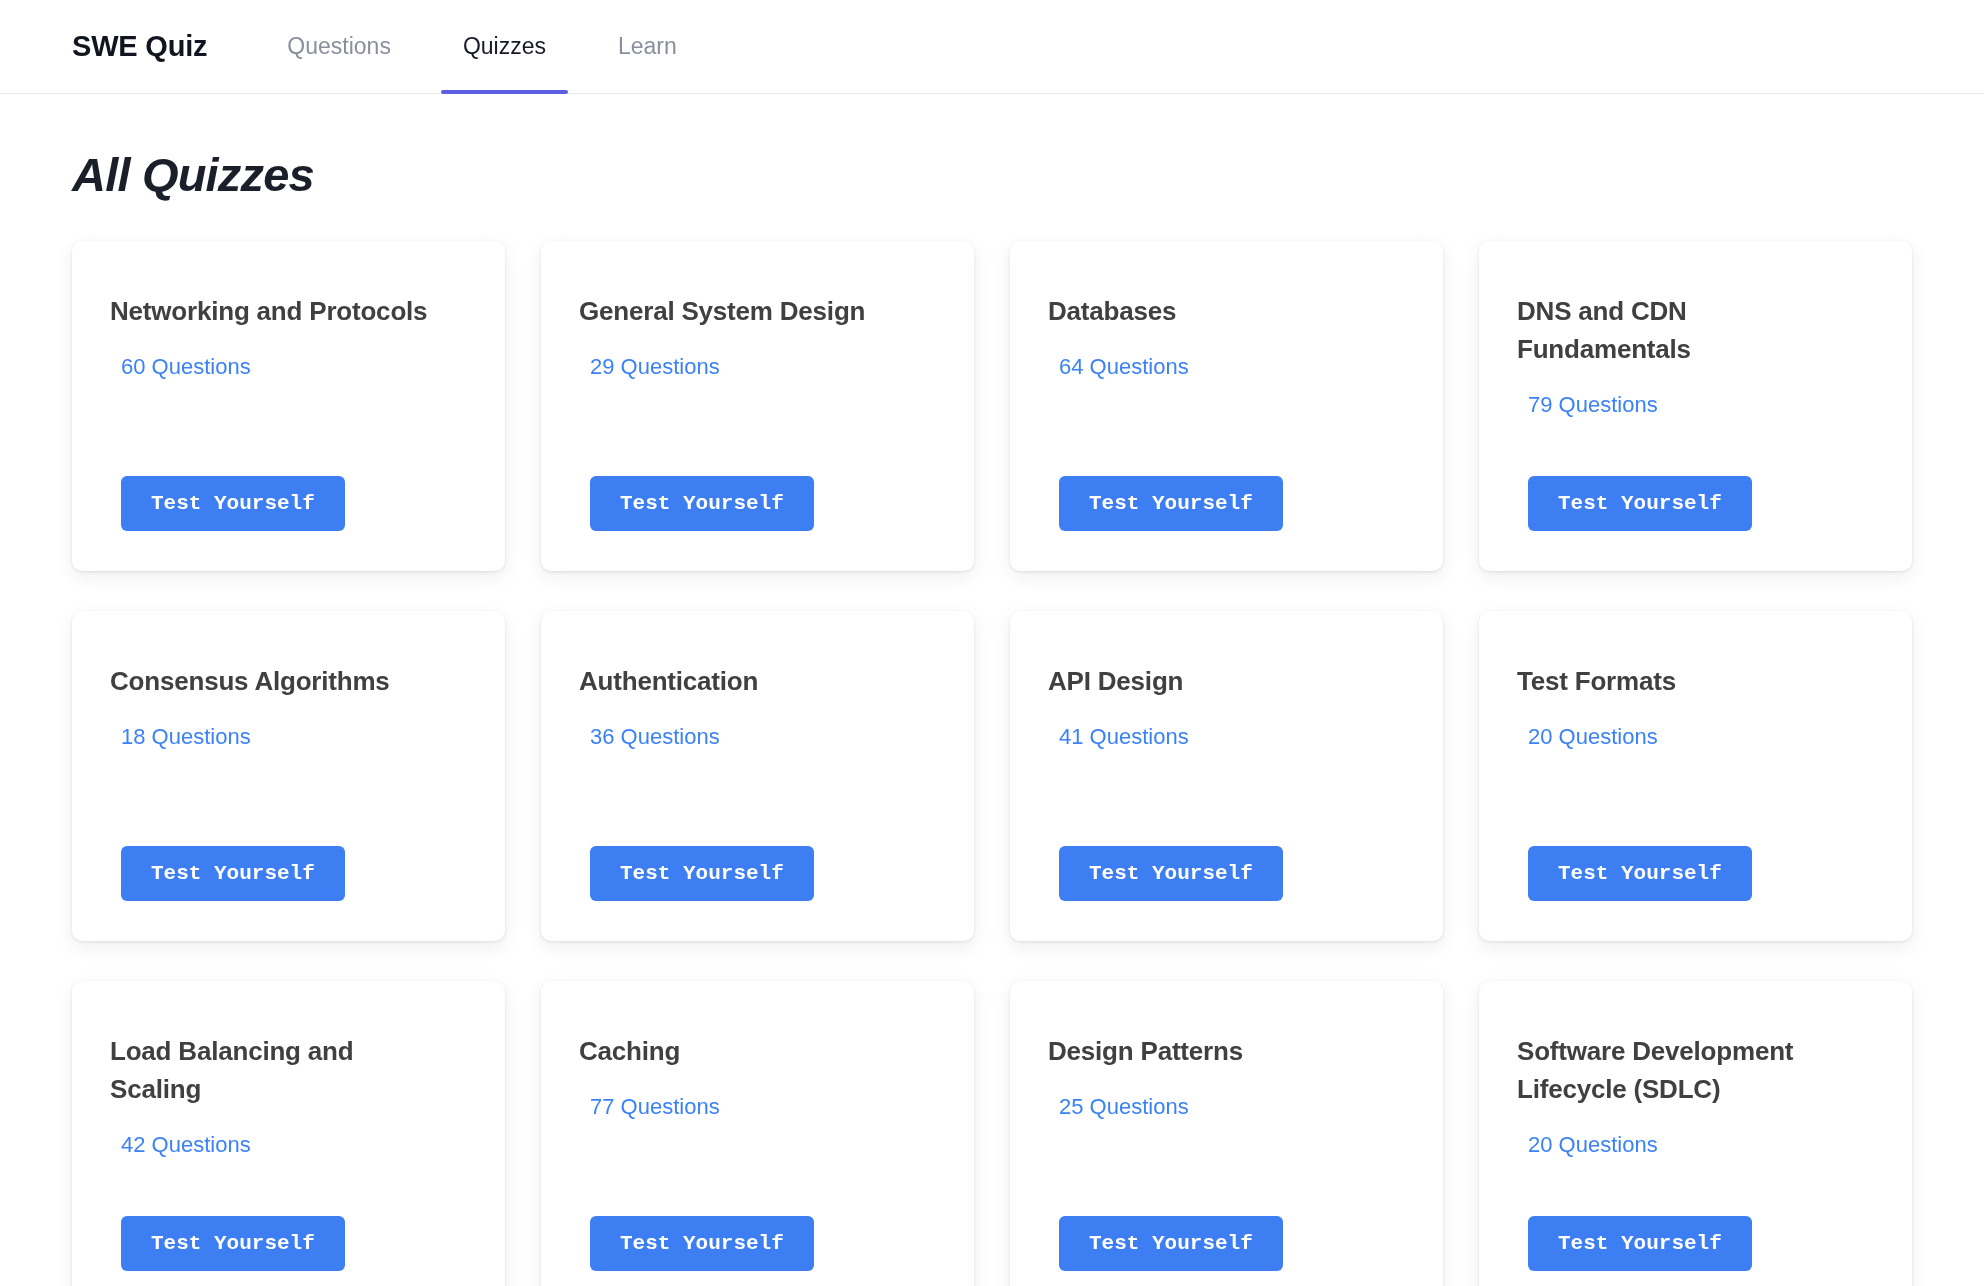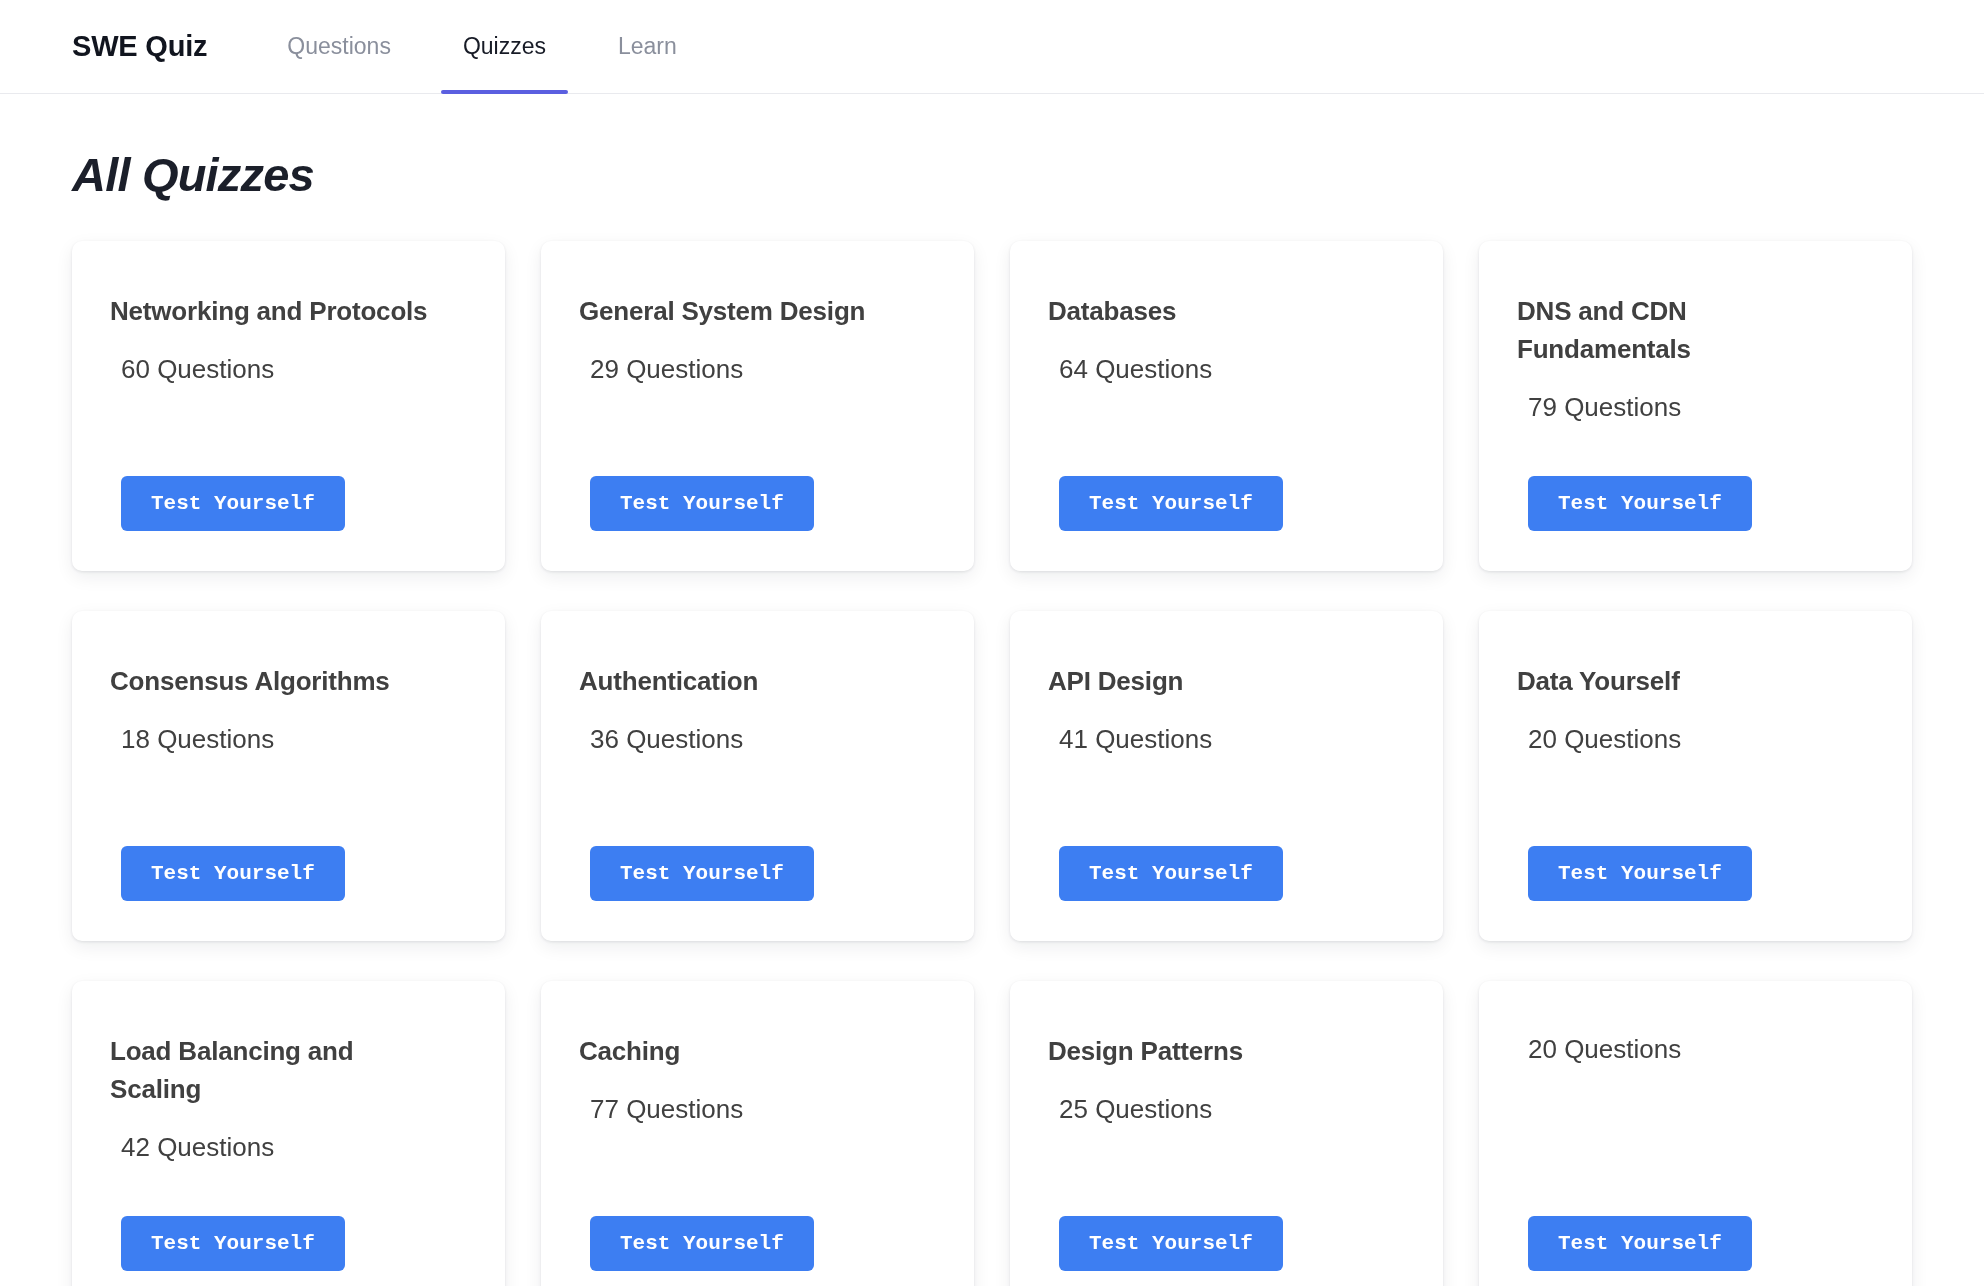--- a/index.html
+++ b/index.html
@@ -102,22 +102,22 @@
   .card-title {
     font-size: 26px;
     font-weight: 700;
     color: #404040;
     line-height: 1.45;
     letter-spacing: -0.2px;
     margin-bottom: 22px;
     max-width: 92%;
   }
   .card-count {
-    font-size: 26px;
-    color: #404040;
+    font-size: 22px;
+    color: #3b82f6;
     line-height: 1.3;
     padding-left: 11px;
     margin-bottom: auto;
   }
   .card-btn {
     align-self: flex-start;
     margin-top: 40px;
     margin-left: 11px;
     background: #3d7ef2;
     color: #ffffff;
@@ -179,37 +179,38 @@
         <div class="card-title">Authentication</div>
         <div class="card-count">36 Questions</div>
         <button class="card-btn">Test Yourself</button>
       </div>
       <div class="card">
         <div class="card-title">API Design</div>
         <div class="card-count">41 Questions</div>
         <button class="card-btn">Test Yourself</button>
       </div>
       <div class="card">
-        <div class="card-title">Data Yourself</div>
+        <div class="card-title">Test Formats</div>
         <div class="card-count">20 Questions</div>
         <button class="card-btn">Test Yourself</button>
       </div>
       <div class="card">
         <div class="card-title">Load Balancing and Scaling</div>
         <div class="card-count">42 Questions</div>
         <button class="card-btn">Test Yourself</button>
       </div>
       <div class="card">
         <div class="card-title">Caching</div>
         <div class="card-count">77 Questions</div>
         <button class="card-btn">Test Yourself</button>
       </div>
       <div class="card">
         <div class="card-title">Design Patterns</div>
         <div class="card-count">25 Questions</div>
         <button class="card-btn">Test Yourself</button>
       </div>
       <div class="card">
+        <div class="card-title">Software Development Lifecycle (SDLC)</div>
         <div class="card-count">20 Questions</div>
         <button class="card-btn">Test Yourself</button>
       </div>
     </div>
 </div>
 
 </body></html>

